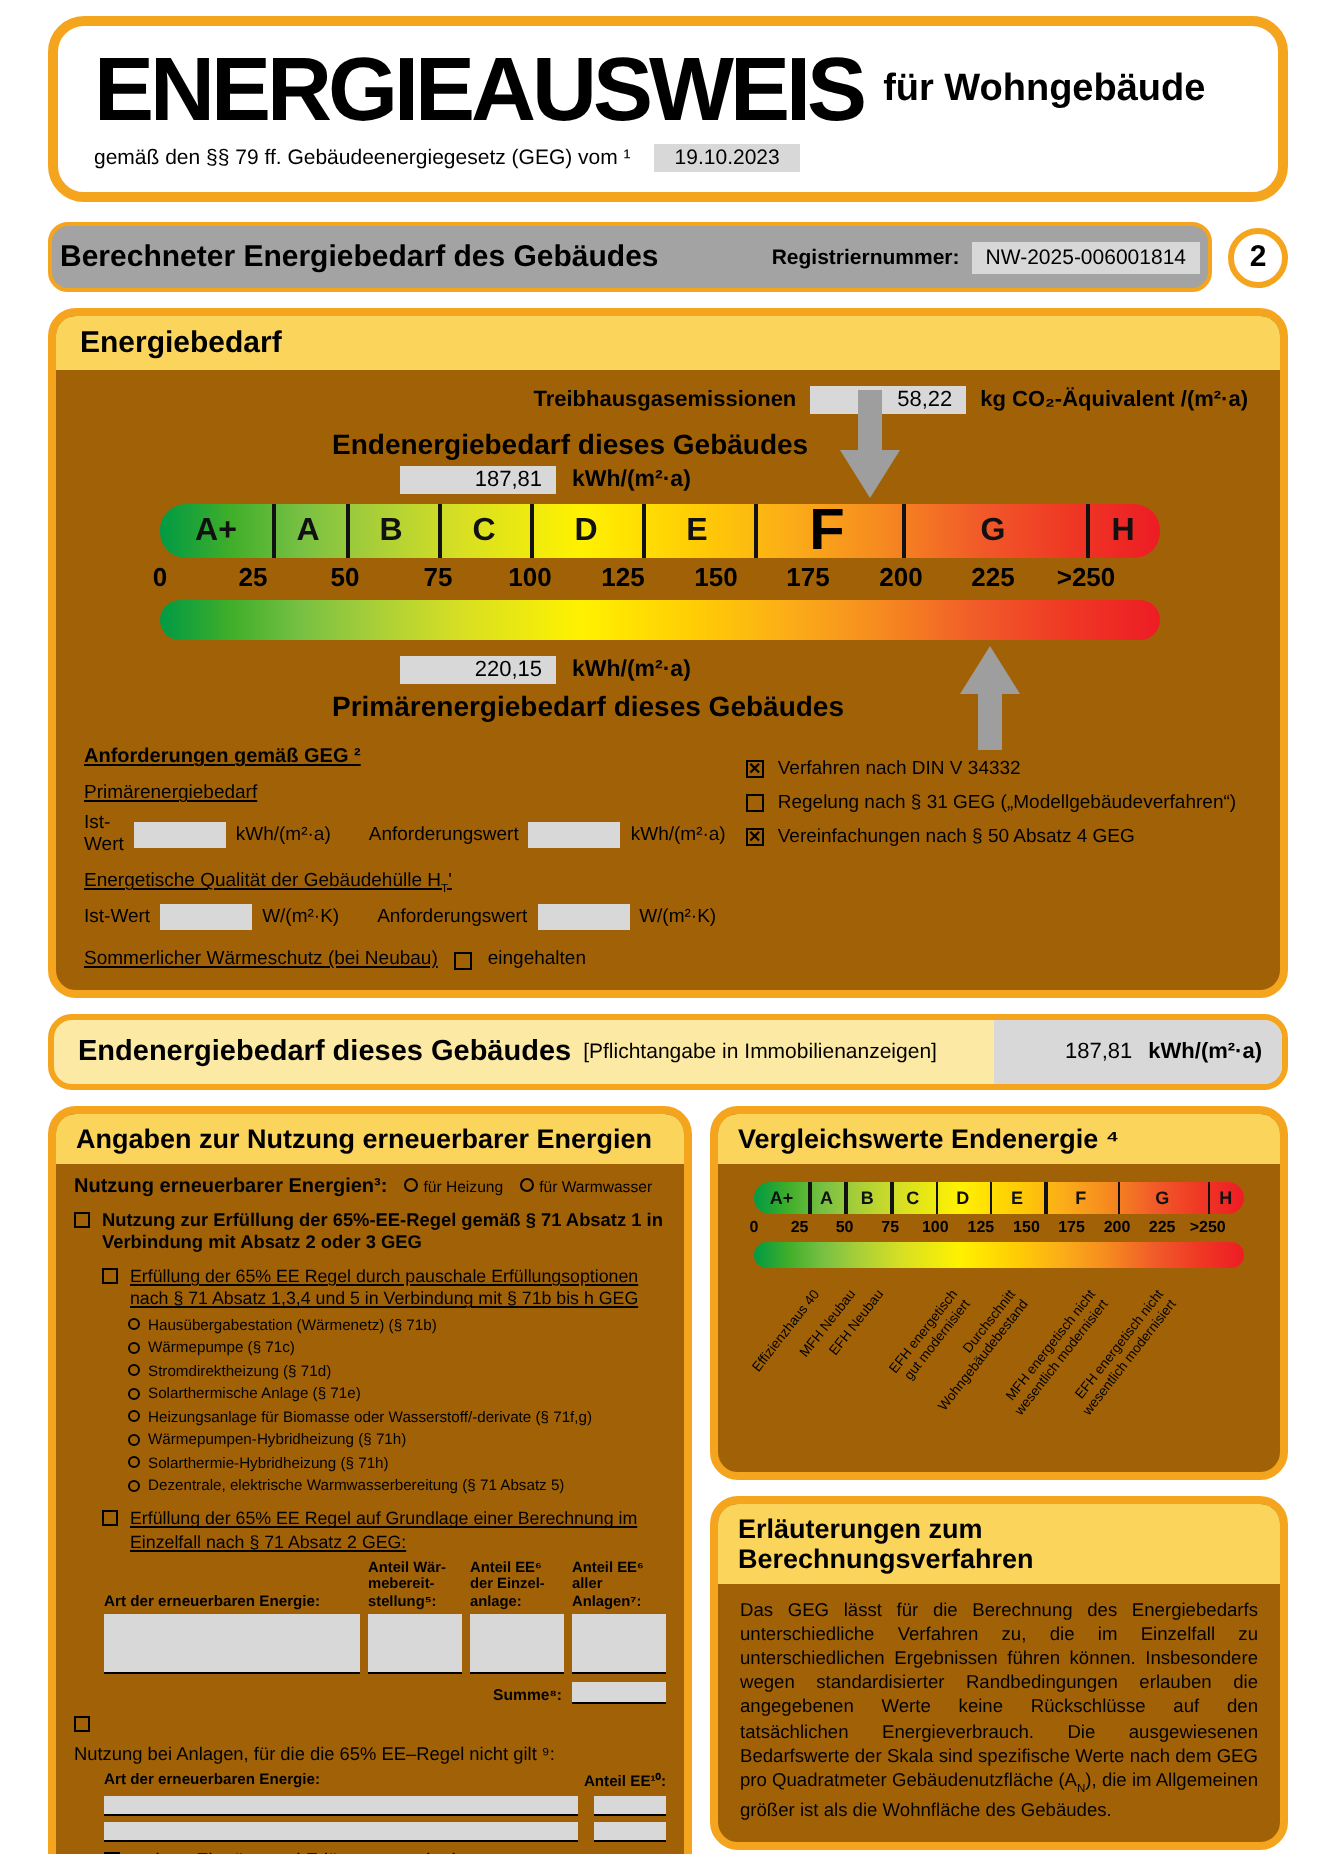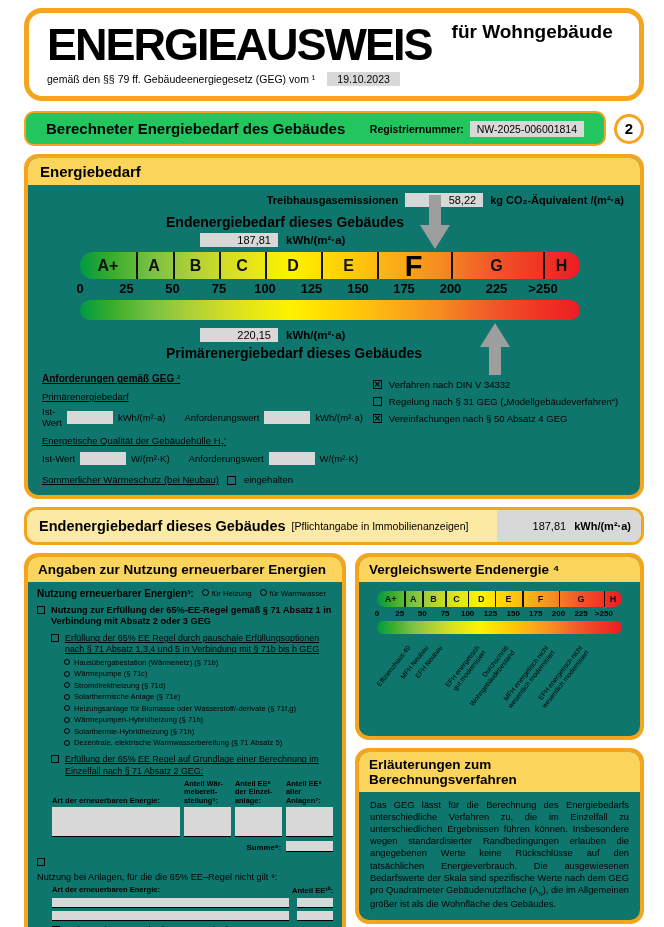--- a/index.html
+++ b/index.html
@@ -3,36 +3,36 @@
 <meta charset="utf-8">
 <style>
   * { box-sizing: border-box; margin:0; padding:0; }
   html,body { background:#fff; }
   body { width:664px; font-family:"Liberation Sans", sans-serif; color:#000; }
   .page { padding:8px 20px 4px 24px; }
   sub { font-size:0.62em; }
 
   
   .hdr-box { border:5px solid #F5A41E; border-radius:18px; padding:8px 18px 10px; }
-  .hdr-title-row { display:flex; align-items:flex-start; gap:20px; }
+  .hdr-title-row { display:flex; align-items:center; gap:10px; }
   .hdr-title { font-size:45px; font-weight:bold; letter-spacing:-2px; line-height:1.05; }
   .hdr-sub { font-size:19px; font-weight:bold; }
   .hdr-law { font-size:10.5px; margin-top:4px; display:flex; align-items:center; gap:12px; }
   .graybox { background:#D8D8D8; padding:1px 10px; }
 
   
   .section-row { margin-top:10px; display:flex; align-items:center; }
-  .section-bar { flex:1; background:#22c55e; border:2px solid #F5A41E; border-radius:10px; padding:7px 20px; display:flex; align-items:center; }
+  .section-bar { flex:1; background:#a3a3a3; border:2px solid #F5A41E; border-radius:10px; padding:7px 4px; display:flex; align-items:center; }
   .sb-title { font-weight:bold; font-size:15px; }
   .sb-reg-label { margin-left:auto; font-weight:bold; font-size:10.5px; }
   .sb-reg-val { background:#D8D8D8; font-size:10.5px; padding:2px 7px; margin-left:6px; }
   .page-circle { width:30px; height:30px; border:3px solid #F5A41E; border-radius:50%; font-weight:bold; font-size:15px; display:flex; align-items:center; justify-content:center; margin-left:8px; flex:0 0 auto; }
 
   
-  .panel { border:4px solid #F5A41E; border-radius:14px; overflow:hidden; margin-top:8px; background:#0f766e; }
+  .panel { border:4px solid #F5A41E; border-radius:14px; overflow:hidden; margin-top:8px; background:#a16207; }
   .panel-head { background:#FBD45C; padding:5px 12px; font-weight:bold; font-size:15px; }
   .panel-head.small { font-size:13.5px; padding:5px 10px; }
 
   
   .energie-body { padding:8px 14px 10px; position:relative; }
   .ghg-row { display:flex; justify-content:flex-end; align-items:center; gap:7px; font-size:11px; font-weight:bold; padding-right:2px; }
   .val-box { background:#D8D8D8; min-width:78px; text-align:right; padding:1px 7px; font-weight:normal; font-size:11px; }
   .end-label { font-weight:bold; font-size:14px; margin:7px 0 3px 124px; }
   .val-row { display:flex; gap:8px; margin-left:158px; font-size:11.5px; font-weight:bold; align-items:center; }
   .prim-label { font-weight:bold; font-size:14px; margin:3px 0 0 124px; }

